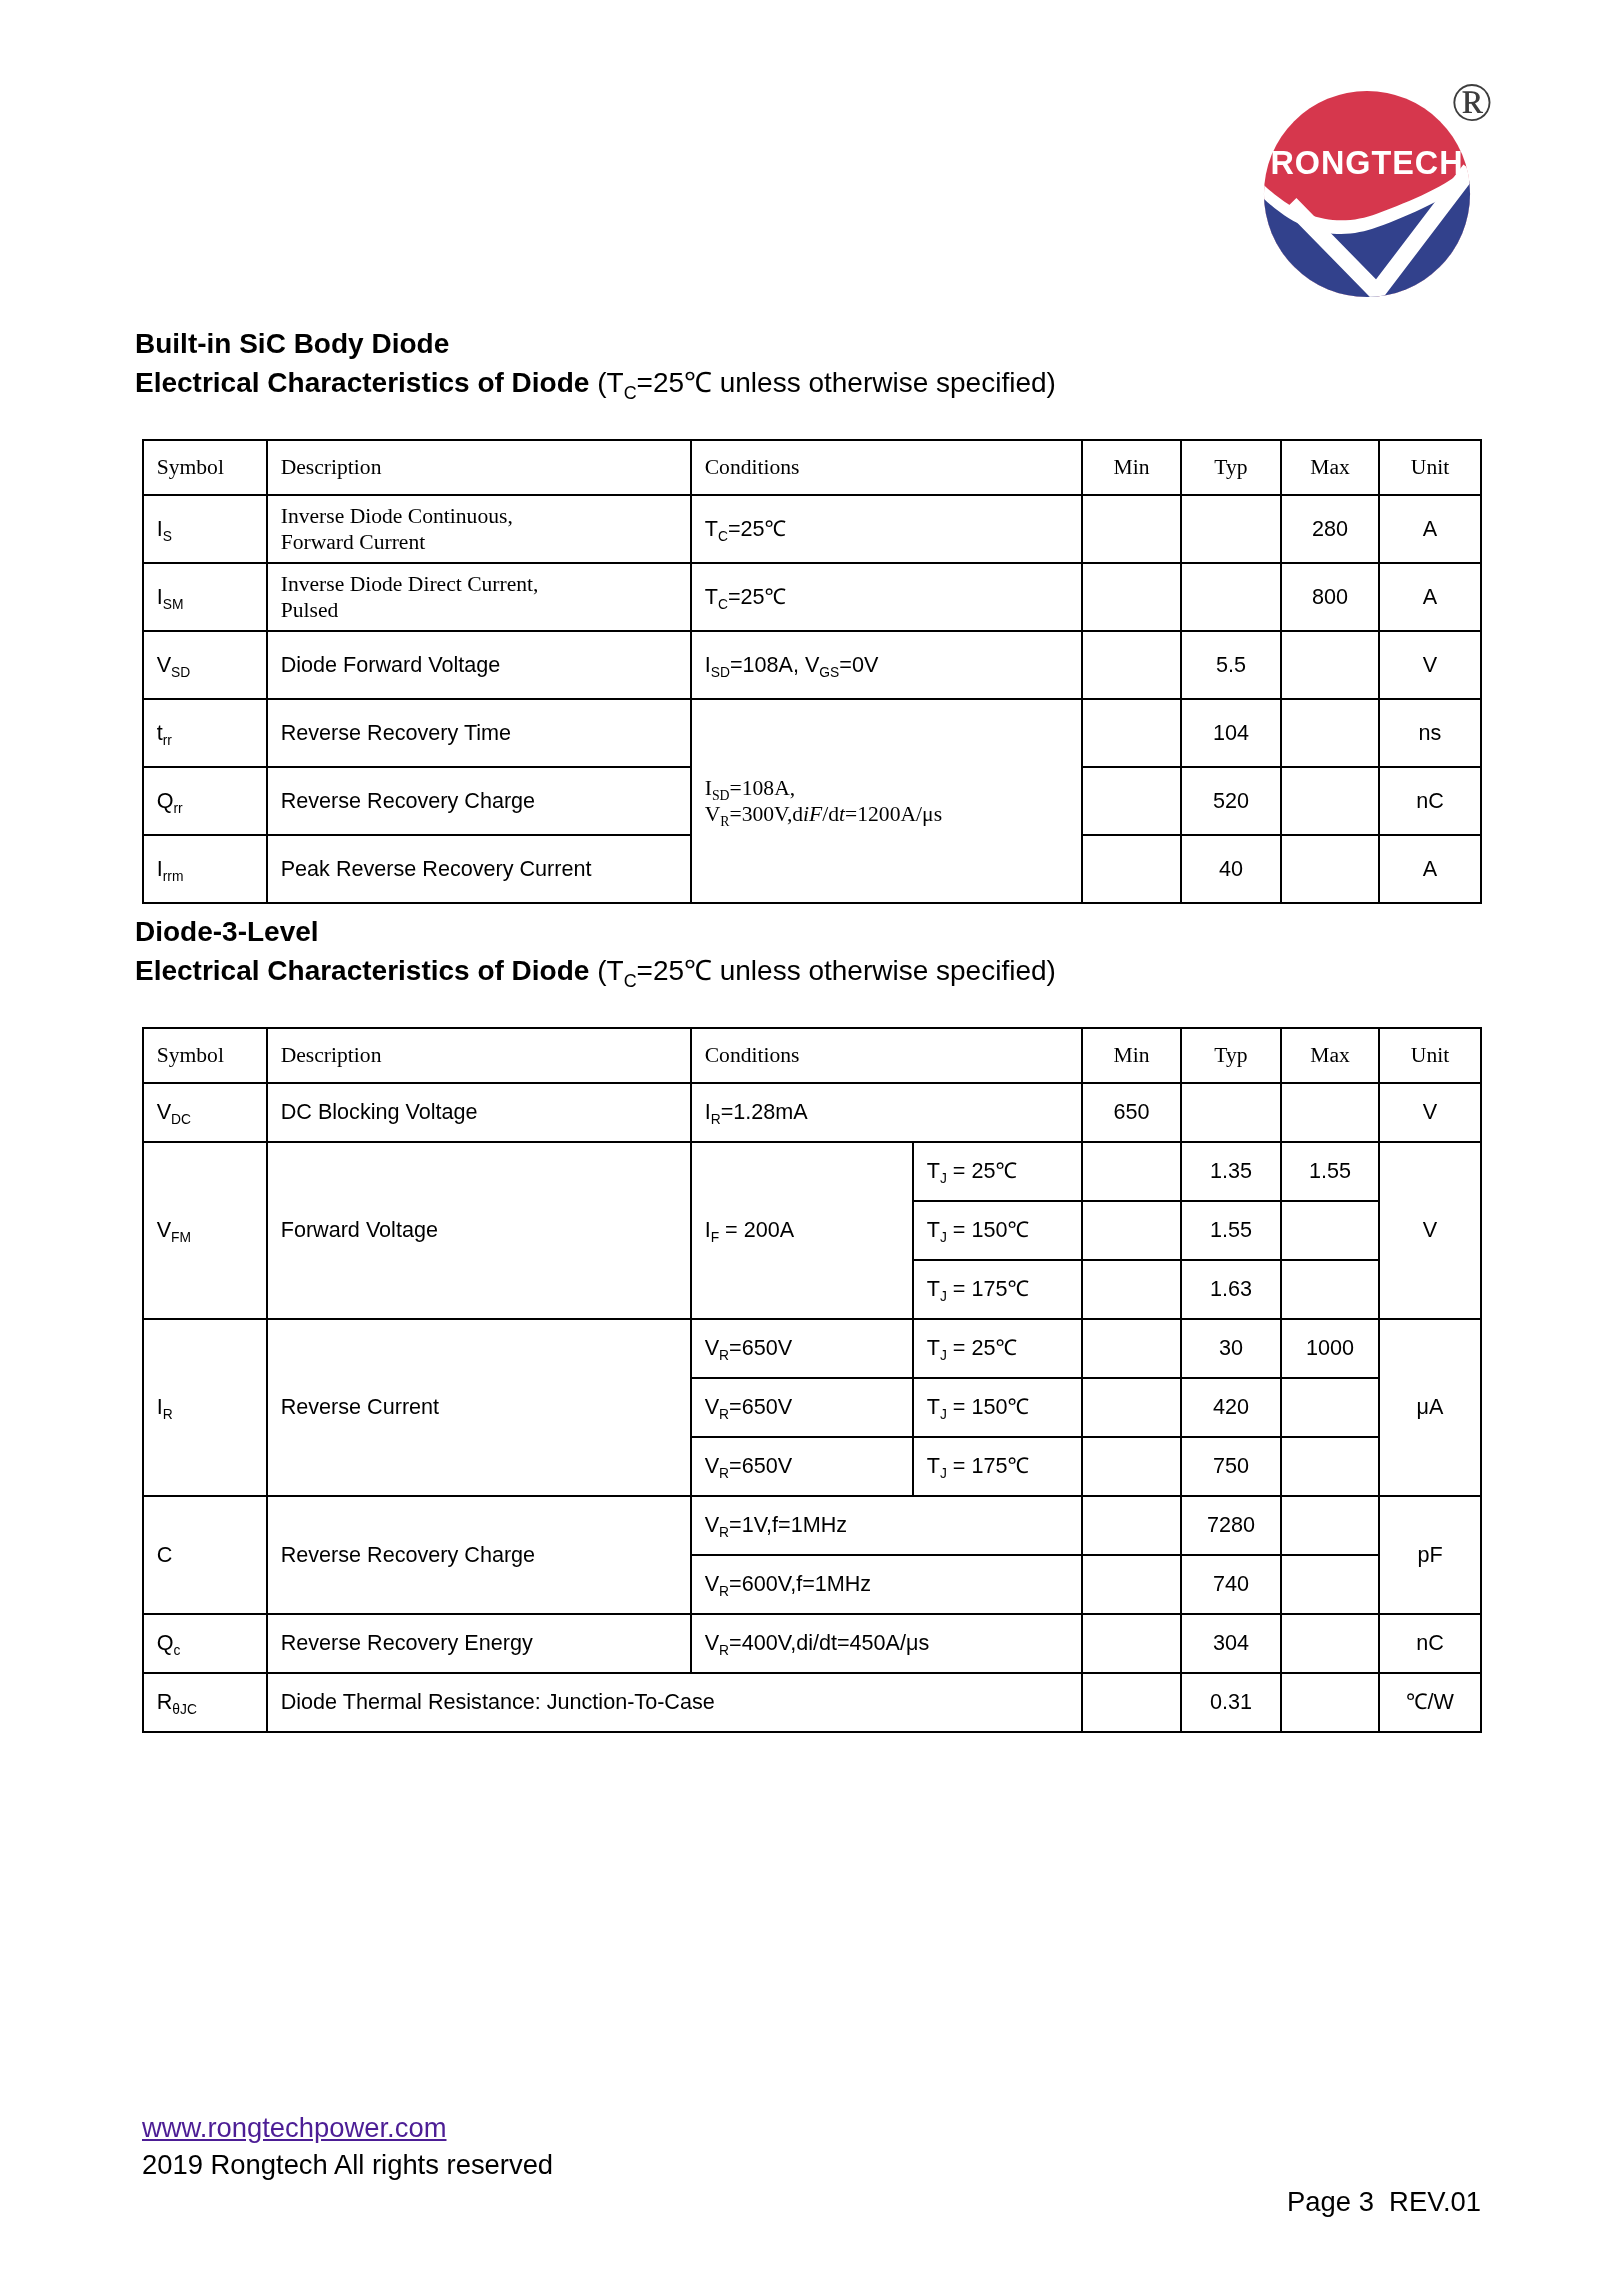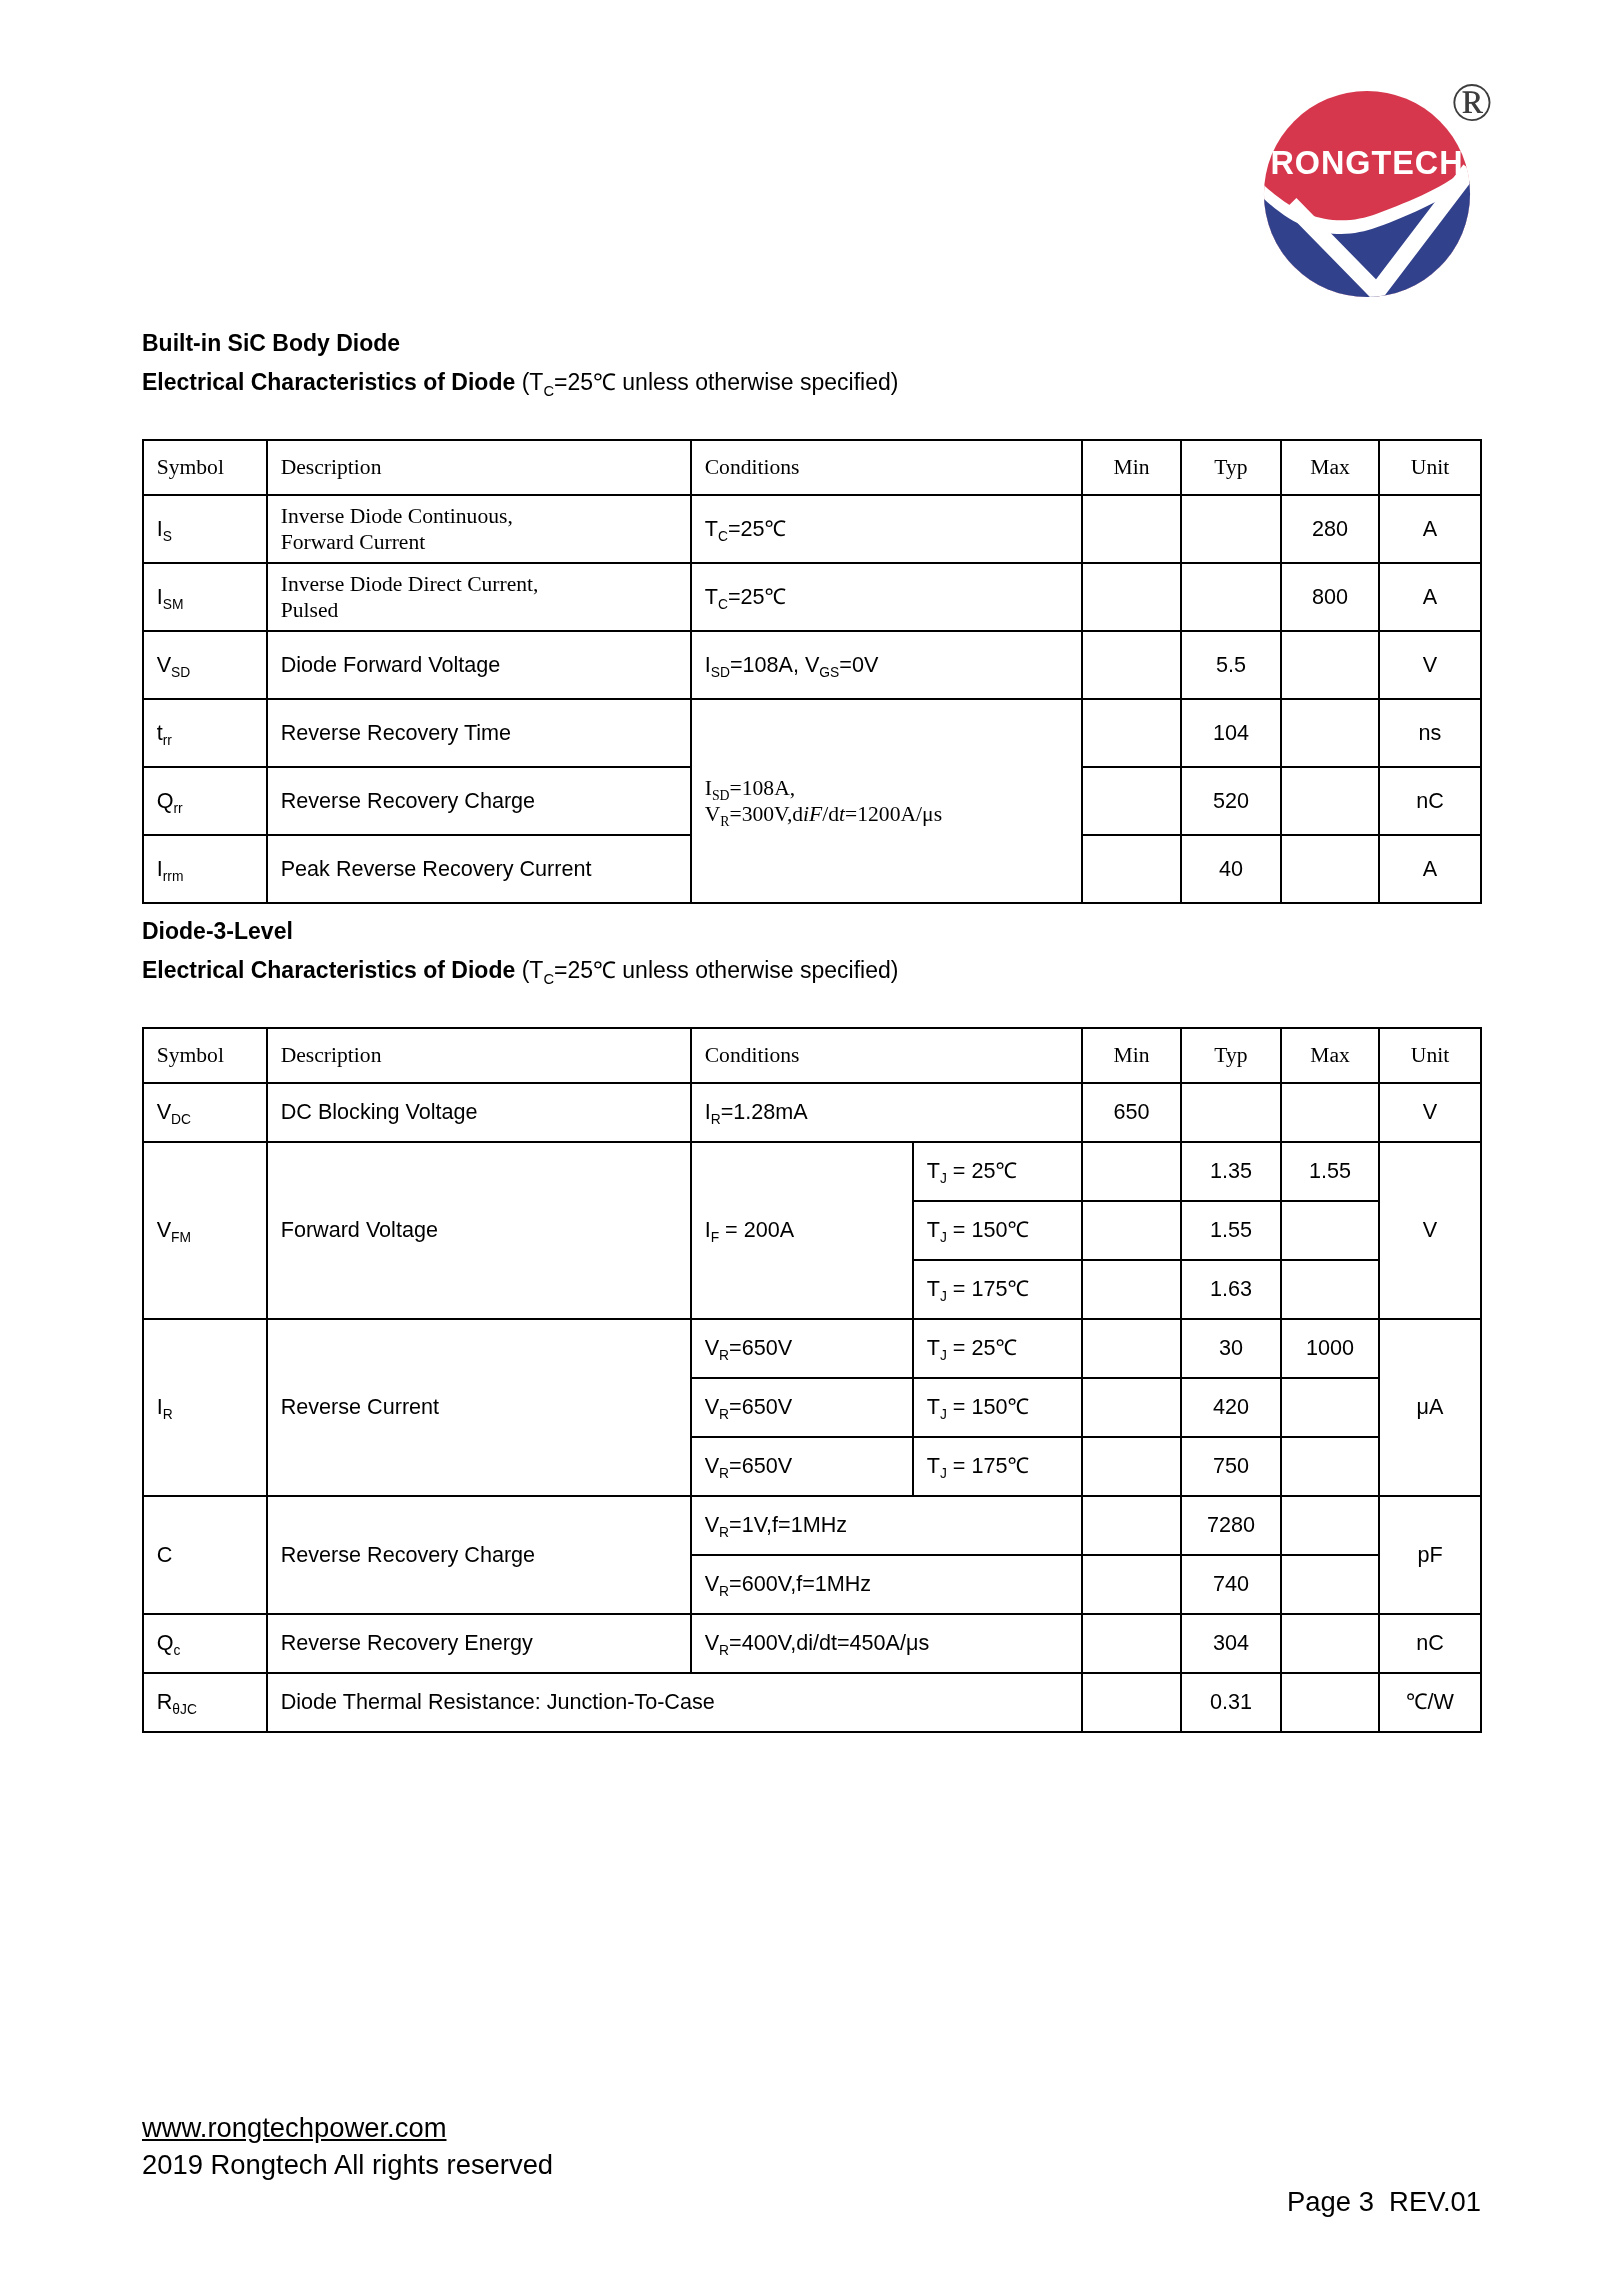--- a/index.html
+++ b/index.html
@@ -5,42 +5,42 @@
   html,body{margin:0;padding:0;background:#fff;}
   .page{position:relative;width:1620px;height:2293px;background:#ffffff;
         font-family:"Liberation Sans",sans-serif;color:#000;overflow:hidden;}
 
   
   .logo{position:absolute;left:1261px;top:88px;width:255px;height:225px;}
   .rmark{position:absolute;left:190px;top:-13.7px;font-size:55px;line-height:55px;
          color:#3d3d3d;font-family:"Liberation Serif",serif;}
 
   
-  .heading{position:absolute;left:142px;font-size:23px;line-height:39px;}
+  .heading{position:absolute;left:135px;font-size:28px;line-height:39px;}
   .h-bold{font-weight:700;}
   .h-normal{font-weight:400;}
 
   
   .spec{position:absolute;left:142px;border-collapse:collapse;table-layout:fixed;
         border:2.9px solid #000;}
   .spec th,.spec td{border:2px solid #000;font-size:21.6px;font-weight:400;
         text-align:center;vertical-align:middle;padding:2px 5.9px;line-height:26.5px;
         overflow:hidden;}
   .al{text-align:left !important;padding-left:12.7px !important;}
   .pre{white-space:pre-line;font-family:Liberation Serif, serif;}
   .hr{height:55px;font-family:Liberation Serif, serif;}
   .r1{height:68px;}
   .r2{height:59px;}
   sub{font-size:64%;line-height:0;}
 
   
   .footer-left{position:absolute;left:142px;top:2109px;font-size:27.4px;line-height:37px;}
   .footer-right{position:absolute;right:139px;top:2109px;font-size:27.4px;line-height:37px;
                 text-align:right;white-space:pre;}
-  .site{color:#000000;text-decoration:underline;cursor:pointer;}
+  .site{color:#4c1d95;text-decoration:underline;cursor:pointer;}
 </style>
 </head>
 <body>
 
 <div class="page">
 
   <div class="logo">
     <svg width="212" height="212" viewBox="0 0 216 216">
       <defs>
           <clipPath id="cc">

